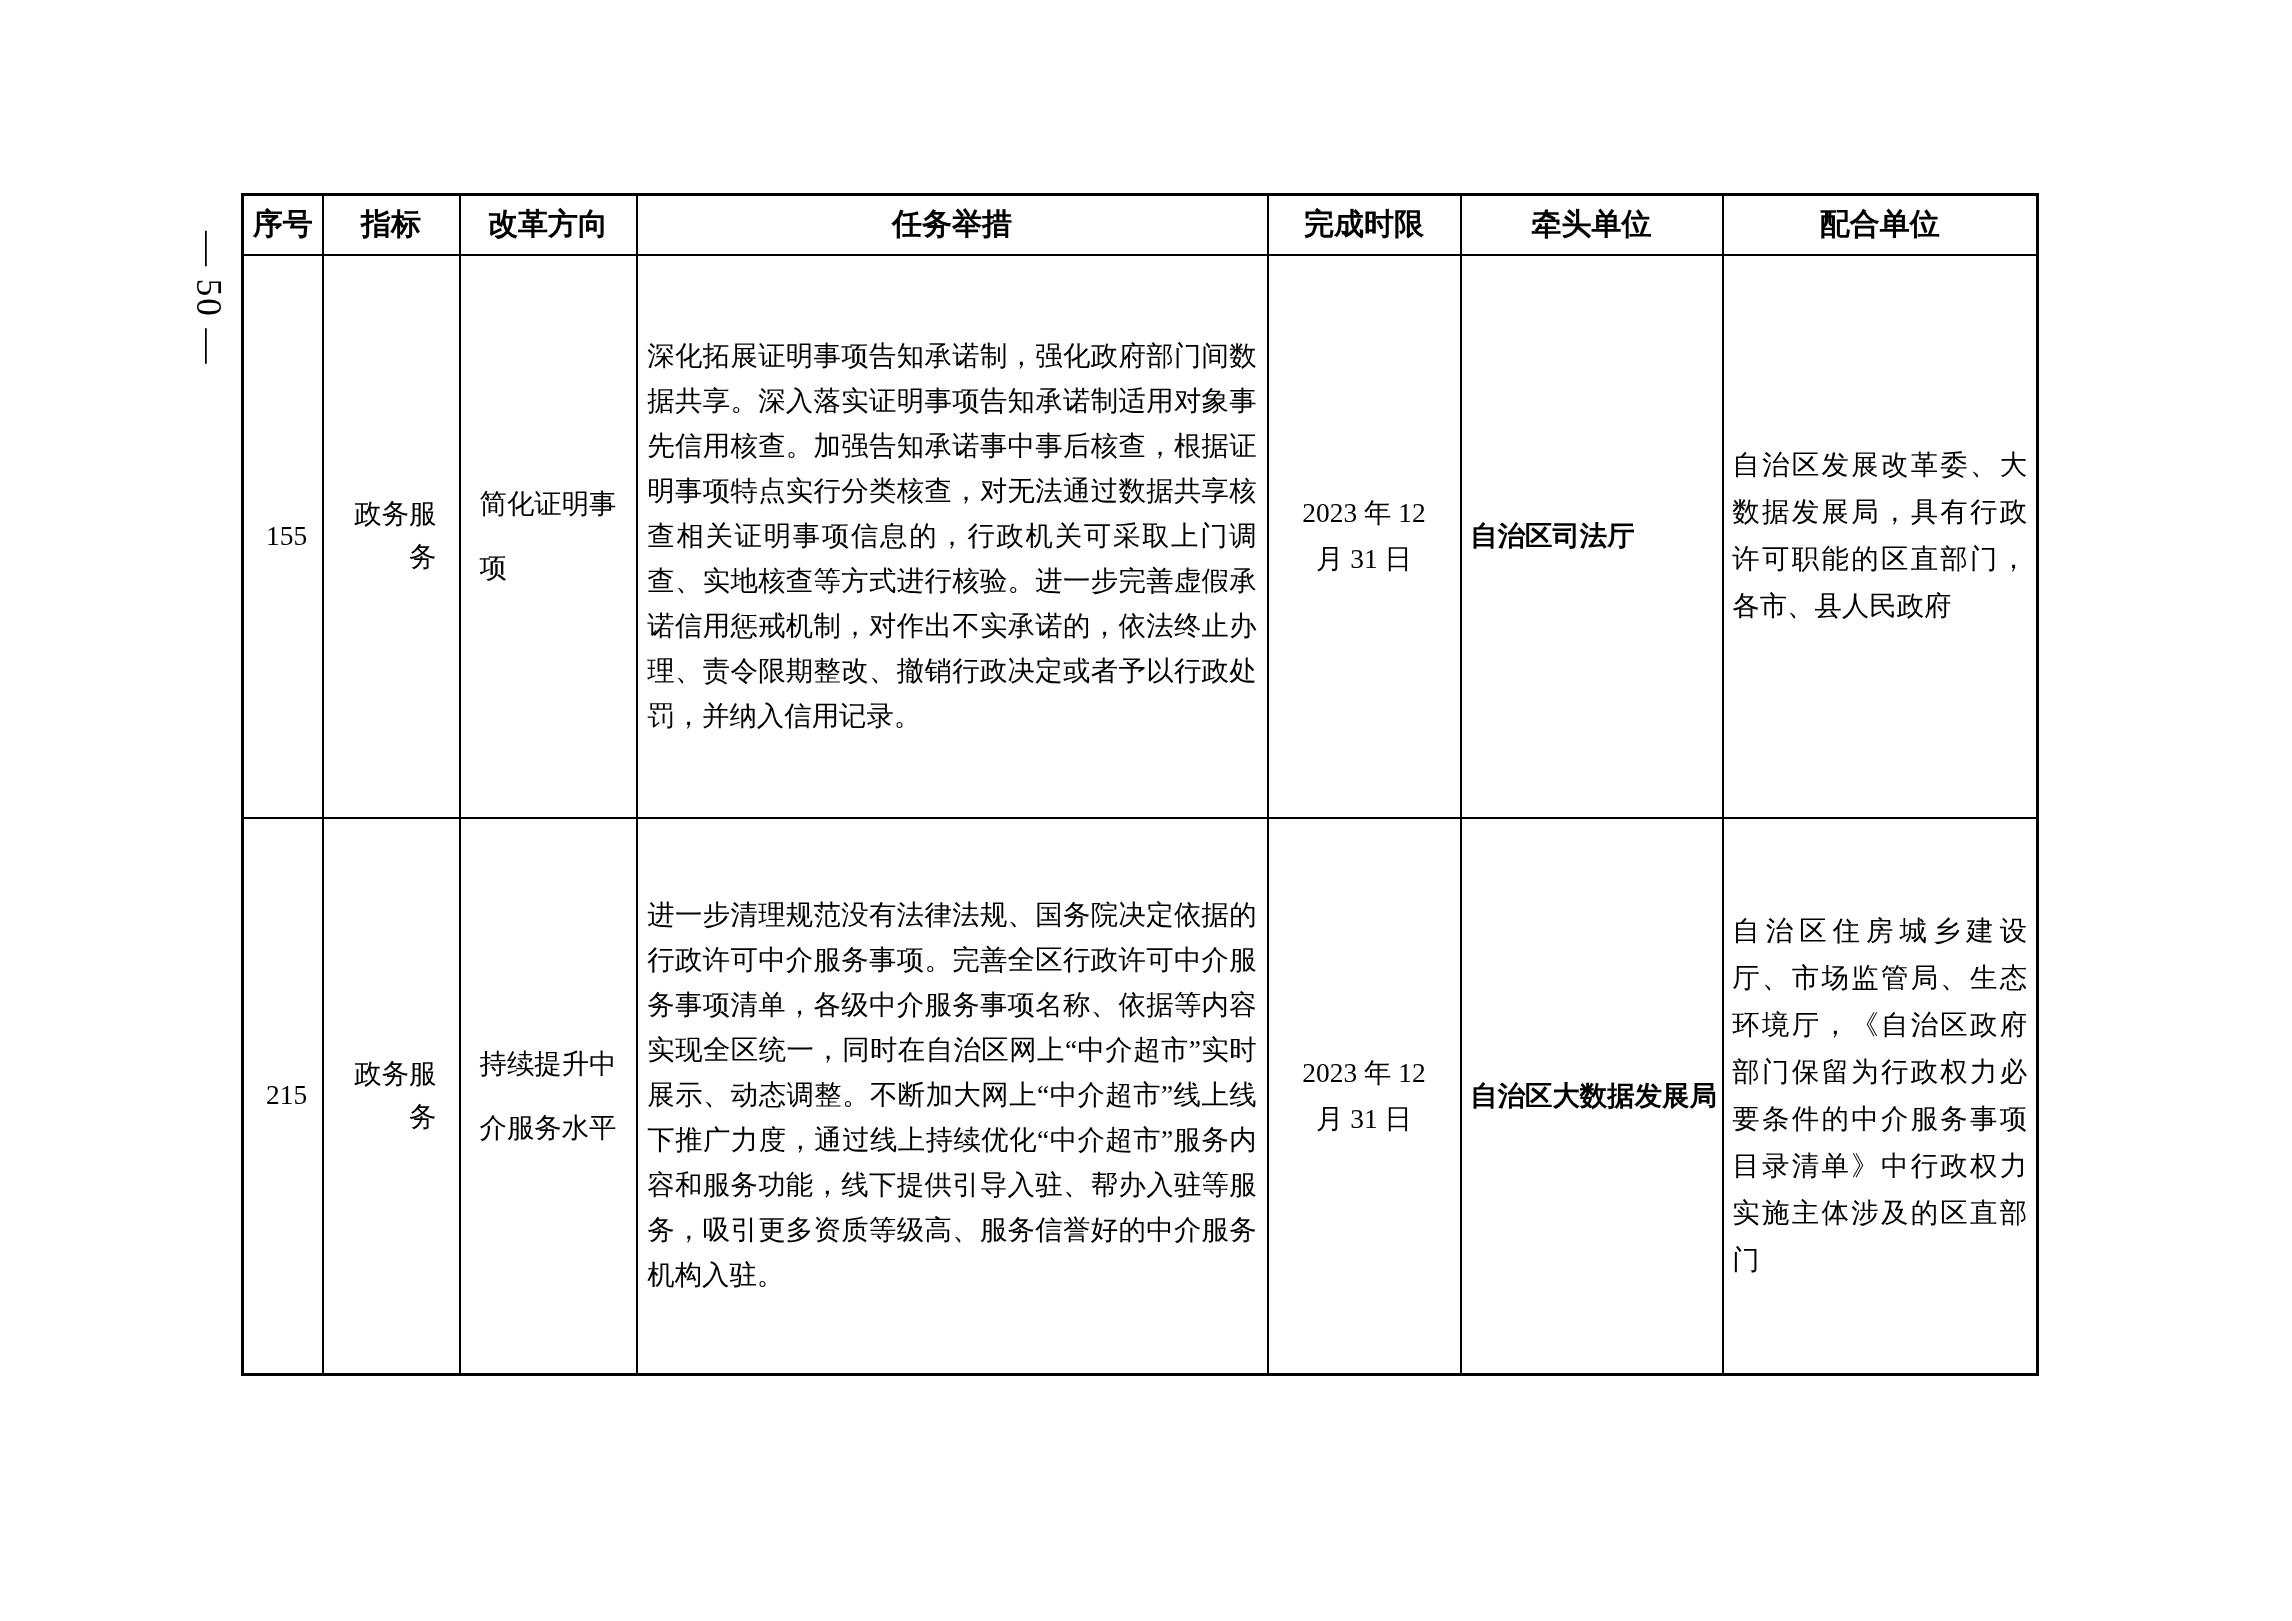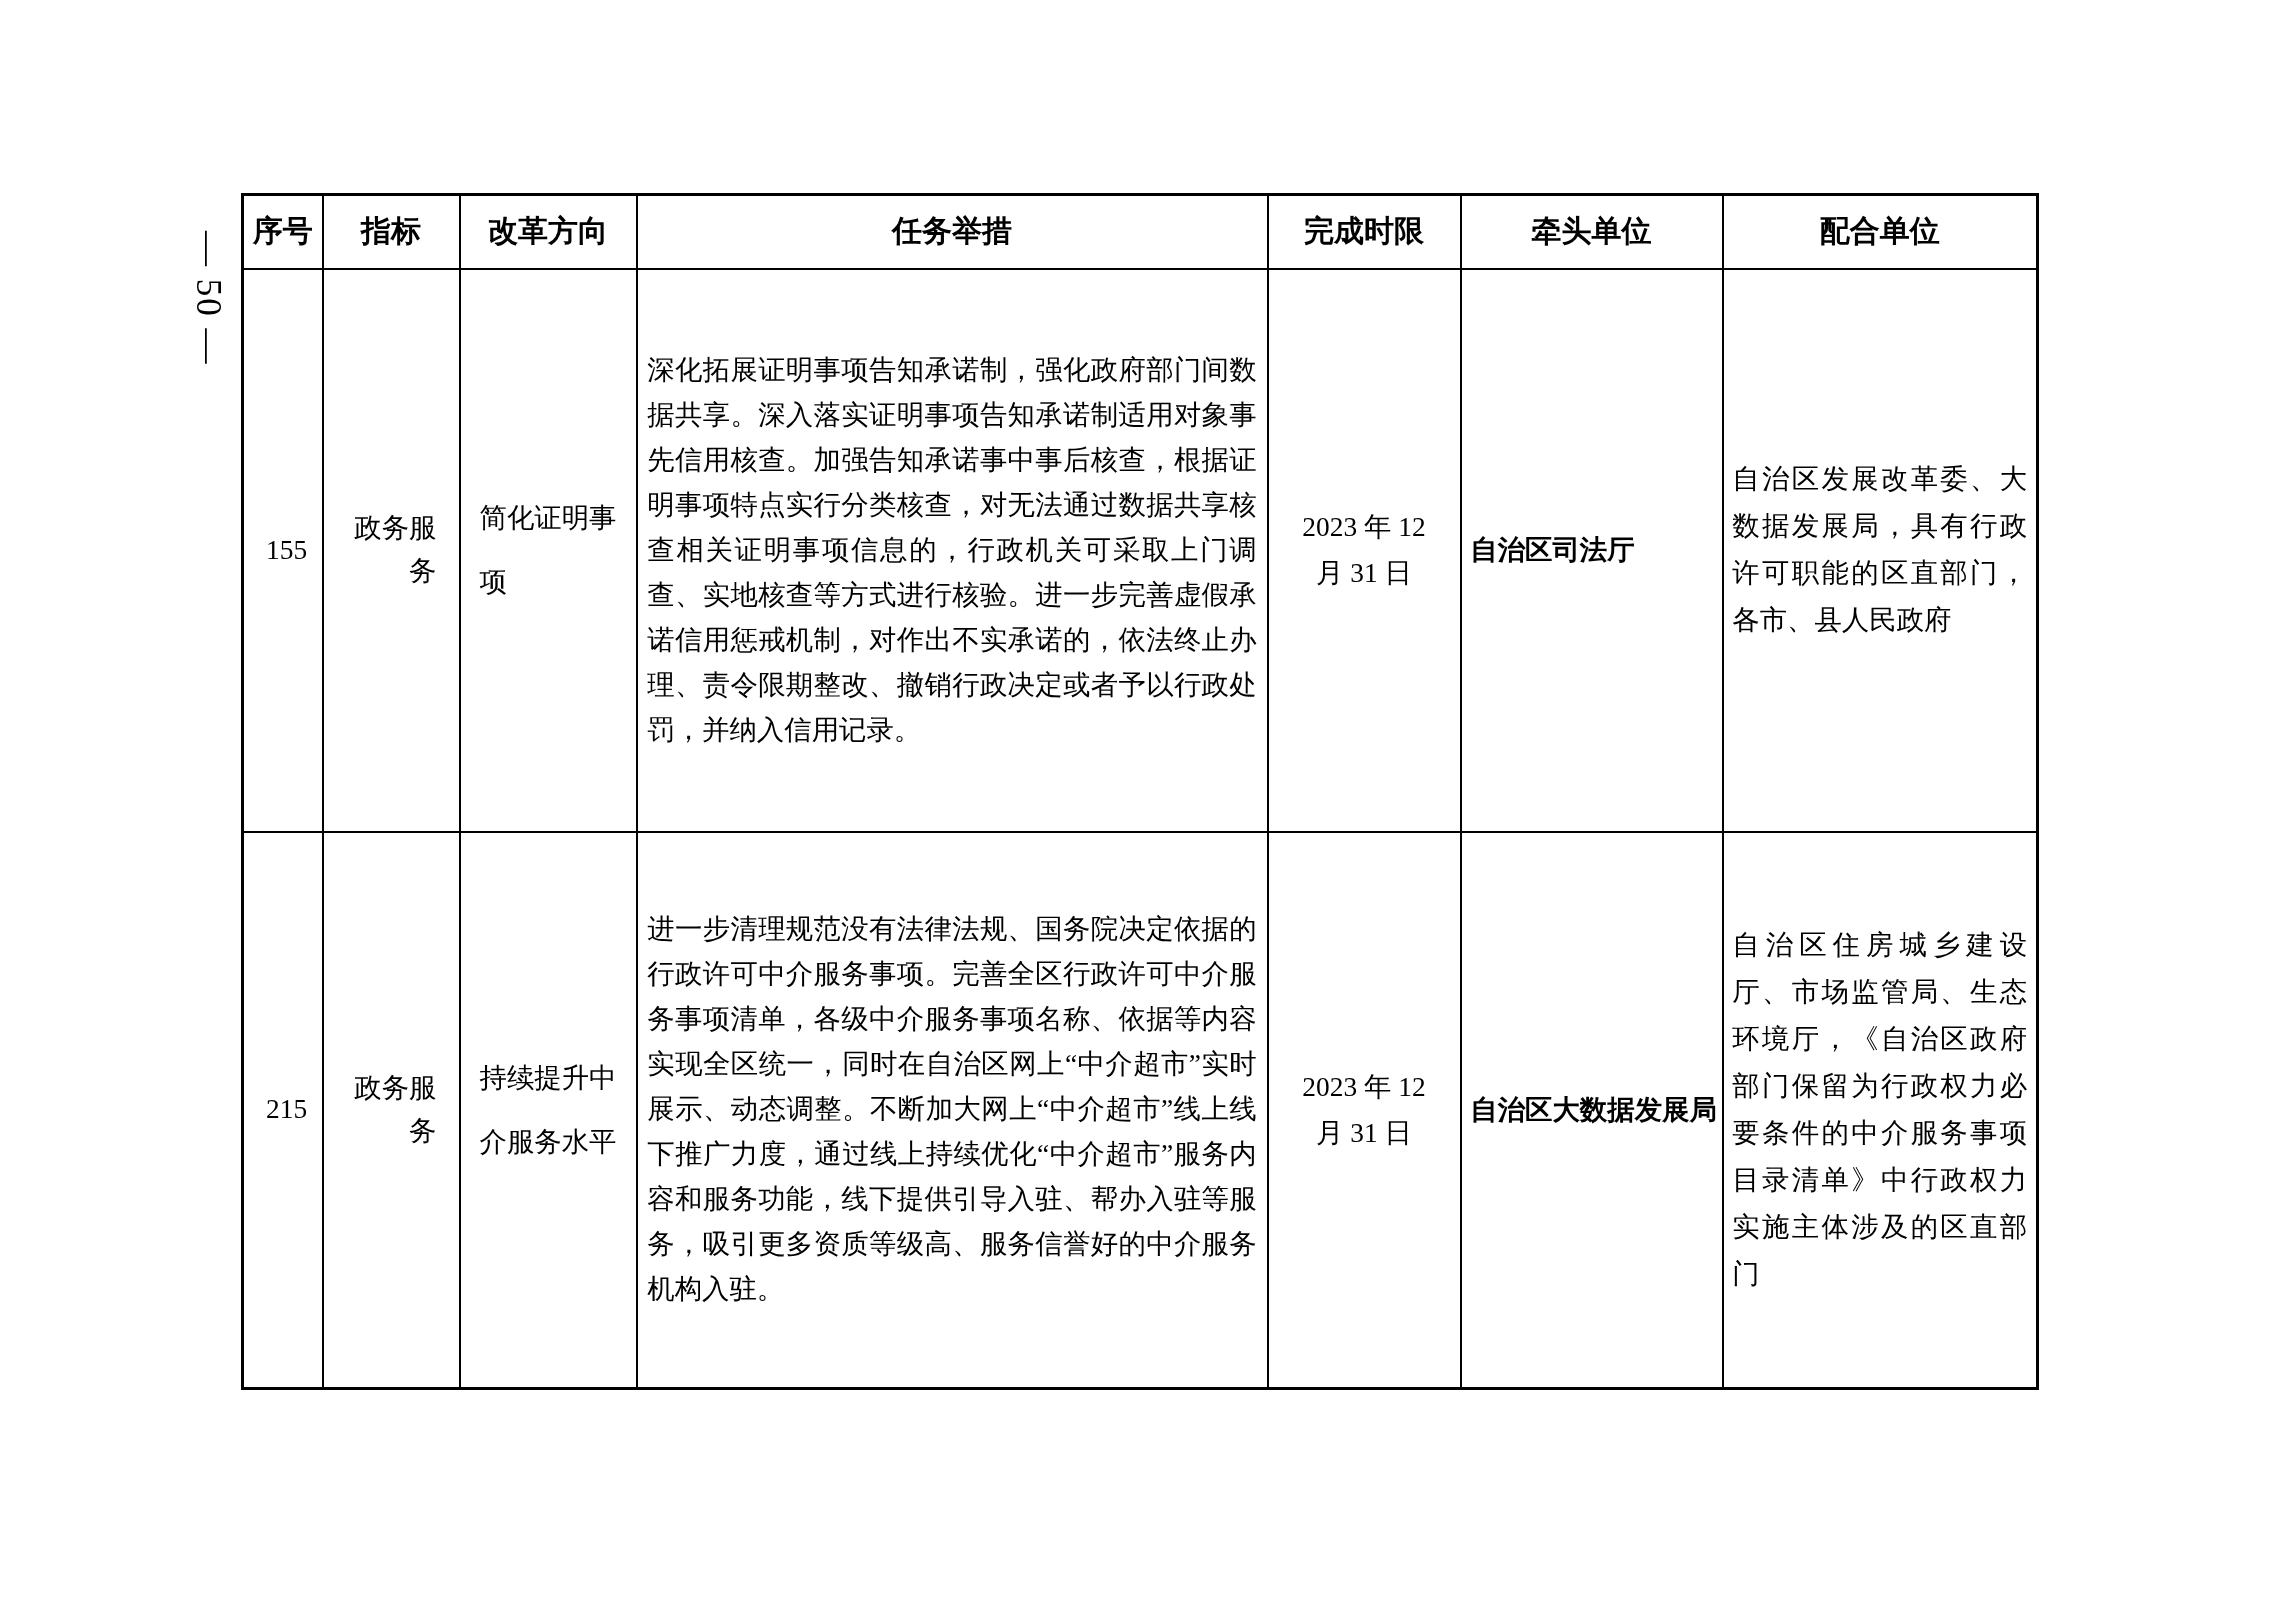--- a/index.html
+++ b/index.html
@@ -31,21 +31,21 @@
     border-collapse: collapse;
     table-layout: fixed;
     border: 3.9px solid #000;
   }
   .doc-table th, .doc-table td {
     border: 2.9px solid #000;
     vertical-align: middle;
     overflow: hidden;
     box-sizing: border-box;
   }
-  .doc-table thead tr { height: 74px; border-radius: 17px; }
+  .doc-table thead tr { height: 60px; border-radius: 17px; }
   .doc-table tbody tr.row-a { height: 563px; }
   .doc-table tbody tr.row-b { height: 557px; }
 
   .doc-table th {
     font-family: "Liberation Sans", "DejaVu Sans", sans-serif;
     font-weight: 700;
     font-size: 30px;
     text-align: center;
     padding: 0;
   }

